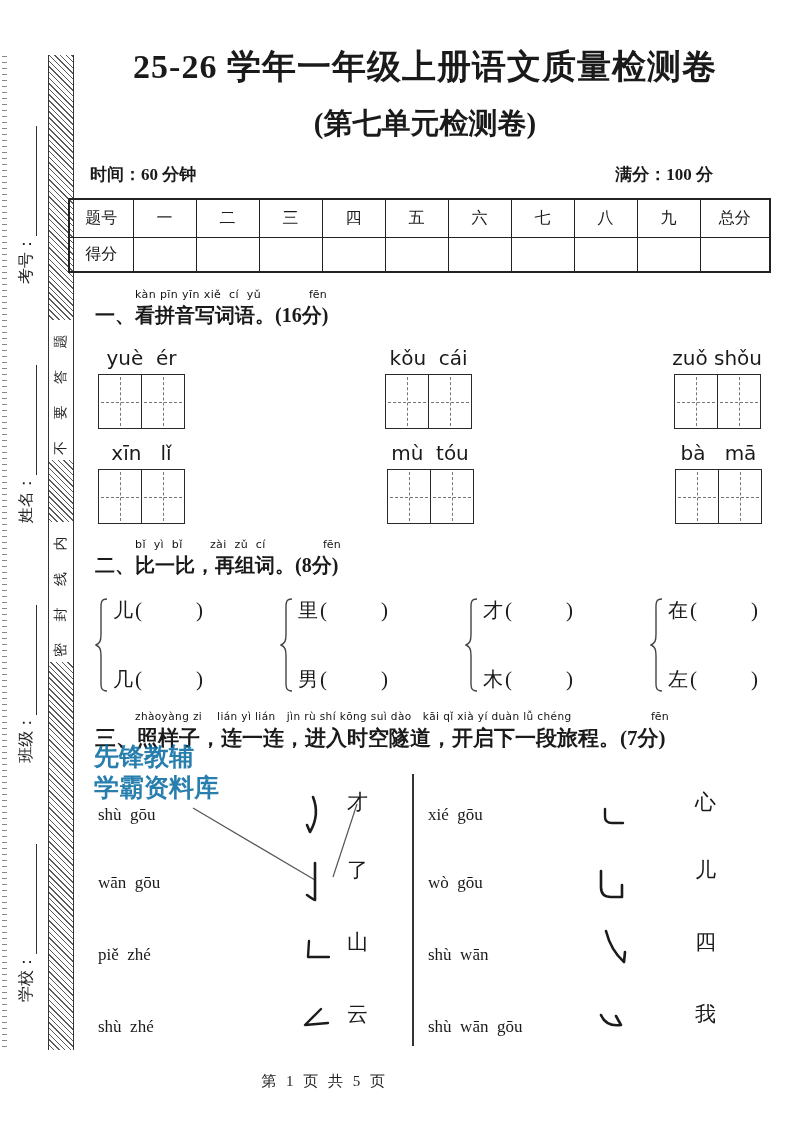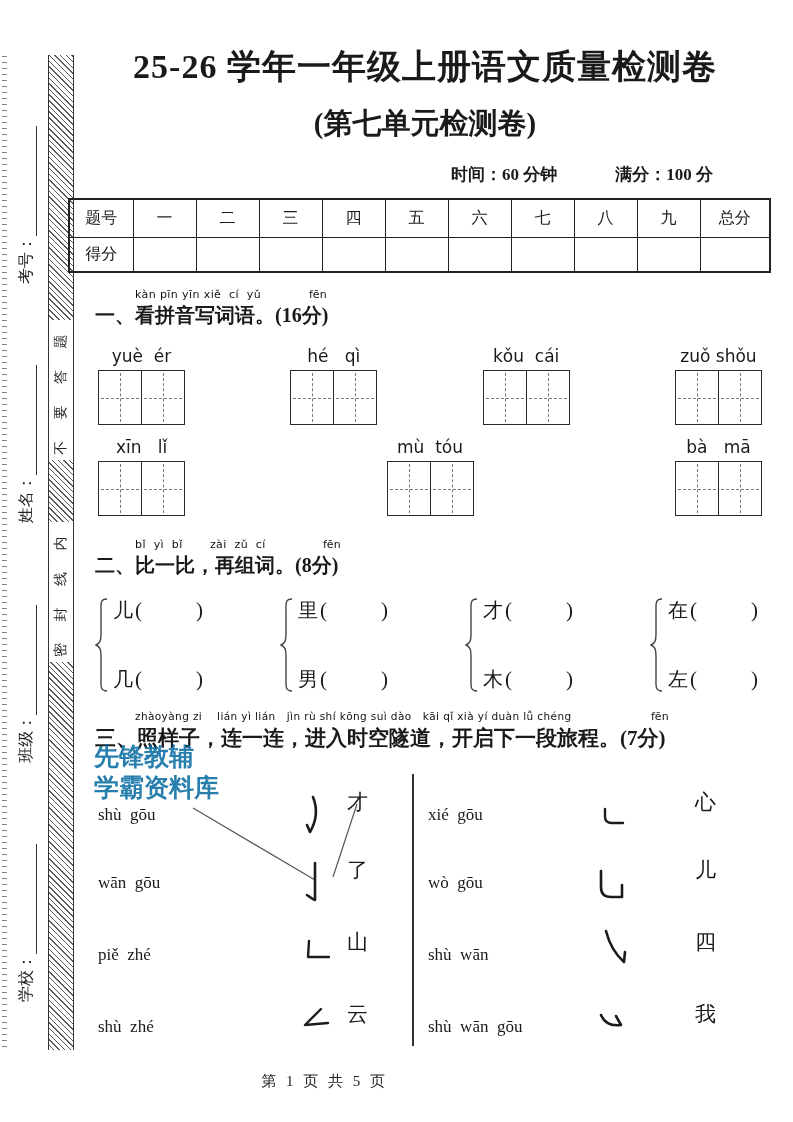--- a/index.html
+++ b/index.html
@@ -27,21 +27,21 @@
   .seal-text{position:absolute;top:0;font-size:14px;letter-spacing:9px;background:#fff;
     padding:3px 5px;white-space:pre;color:#222;}
   .seal-lower{left:388px}.seal-upper{left:590px}
 
   
   .title{position:absolute;top:44px;left:80px;width:690px;text-align:center;
     font-size:34px;font-weight:900;letter-spacing:1px;white-space:pre;}
   .subtitle{position:absolute;top:104px;left:80px;width:690px;text-align:center;
     font-size:29px;font-weight:700;}
   .info-line{position:absolute;top:163px;left:90px;width:665px;display:flex;
-    justify-content:flex-end;gap:58px;font-size:17px;font-weight:700;
+    justify-content:space-between;gap:58px;font-size:17px;font-weight:700;
     padding-right:42px;box-sizing:border-box;white-space:pre;}
 
   
   table.score{position:absolute;top:198px;left:68px;border-collapse:collapse;
     table-layout:fixed;border:2px solid #222;}
   table.score td{border:1px solid #222;text-align:center;font-size:16px;padding:0;}
   table.score tr.r1 td{height:37px;} table.score tr.r2 td{height:33px;}
 
   
   .s-head{position:absolute;left:95px;}
@@ -49,21 +49,21 @@
     font-family:"DejaVu Sans",sans-serif;white-space:pre;letter-spacing:.4px;}
   .s-head .fen{position:absolute;top:0;font-size:11px;font-weight:400;color:#111;
     font-family:"DejaVu Sans",sans-serif;}
   .s-head .hd{display:block;padding-top:14px;font-size:20px;font-weight:700;white-space:pre;}
   #s3-head .hd{font-size:21px;}
 
   
   .py-rows{position:absolute;left:98px;top:346px;width:664px;}
   .py-row{display:flex;justify-content:space-between;margin-bottom:12px;}
   .py-group{display:flex;flex-direction:column;align-items:center;}
-  .py-label{font-family:"DejaVu Sans",sans-serif;font-size:17px;margin-bottom:4px;white-space:pre;}
+  .py-label{font-family:"DejaVu Sans",sans-serif;font-size:20px;margin-bottom:4px;white-space:pre;}
   .tzg-pair{display:flex;border:1.8px solid #2a2a2a;}
   .tzg{width:42px;height:53px;position:relative;}
   .tzg:first-child{border-right:1.6px solid #2a2a2a;}
   .tzg::before{content:"";position:absolute;left:50%;top:2px;bottom:2px;border-left:1.2px dashed #777;}
   .tzg::after{content:"";position:absolute;top:50%;left:2px;right:2px;border-top:1.2px dashed #777;}
 
   
   .bibi{position:absolute;left:95px;top:597px;width:665px;display:flex;justify-content:space-between;}
   .bibi-group{display:flex;align-items:center;gap:4px;}
   .bibi-col{display:flex;flex-direction:column;justify-content:space-between;height:96px;}
@@ -214,27 +214,20 @@
   <div class="py-rows">
     <div class="py-row">
       <div class="py-group">
         <span class="py-label">yuè  ér</span>
         <span class="tzg-pair">
             <span class="tzg"></span>
             <span class="tzg"></span>
           </span>
       </div>
       <div class="py-group">
-        <span class="py-label">hé   qì</span>
-        <span class="tzg-pair">
-            <span class="tzg"></span>
-            <span class="tzg"></span>
-          </span>
-      </div>
-      <div class="py-group">
         <span class="py-label">kǒu  cái</span>
         <span class="tzg-pair">
             <span class="tzg"></span>
             <span class="tzg"></span>
           </span>
       </div>
       <div class="py-group">
         <span class="py-label">zuǒ shǒu</span>
         <span class="tzg-pair">
             <span class="tzg"></span>

